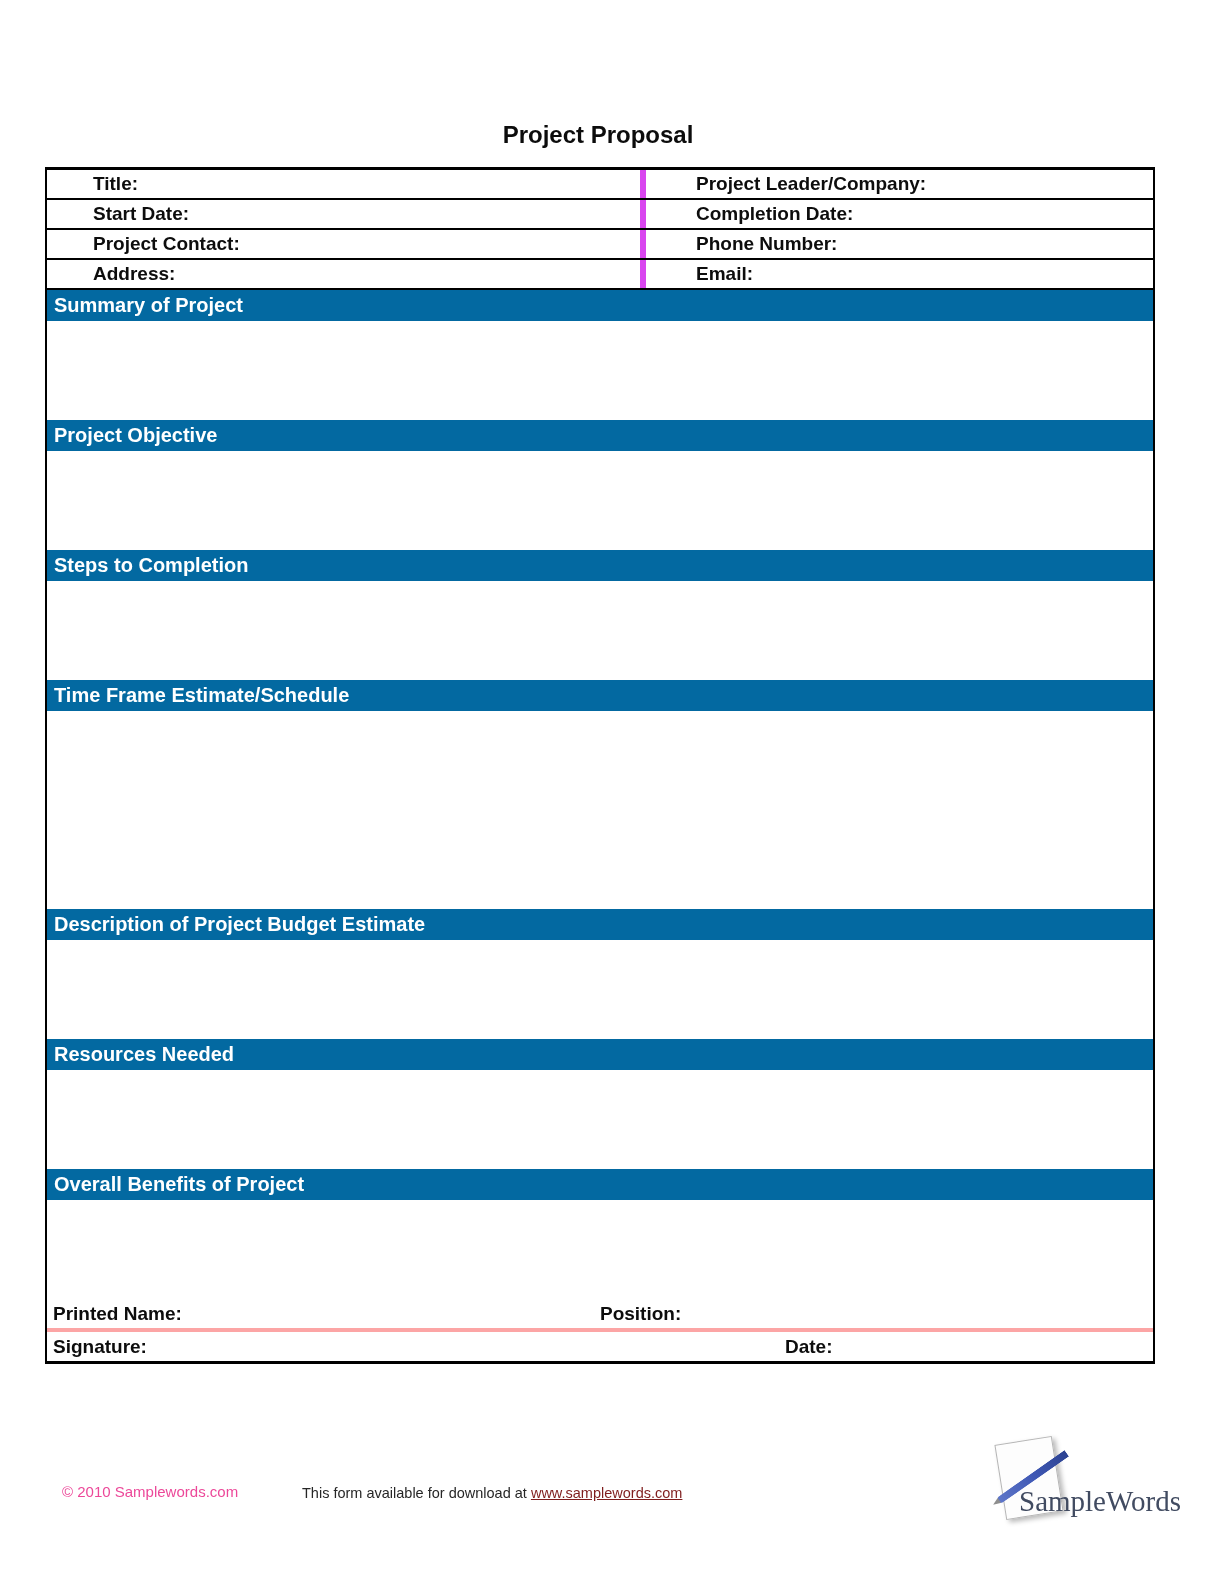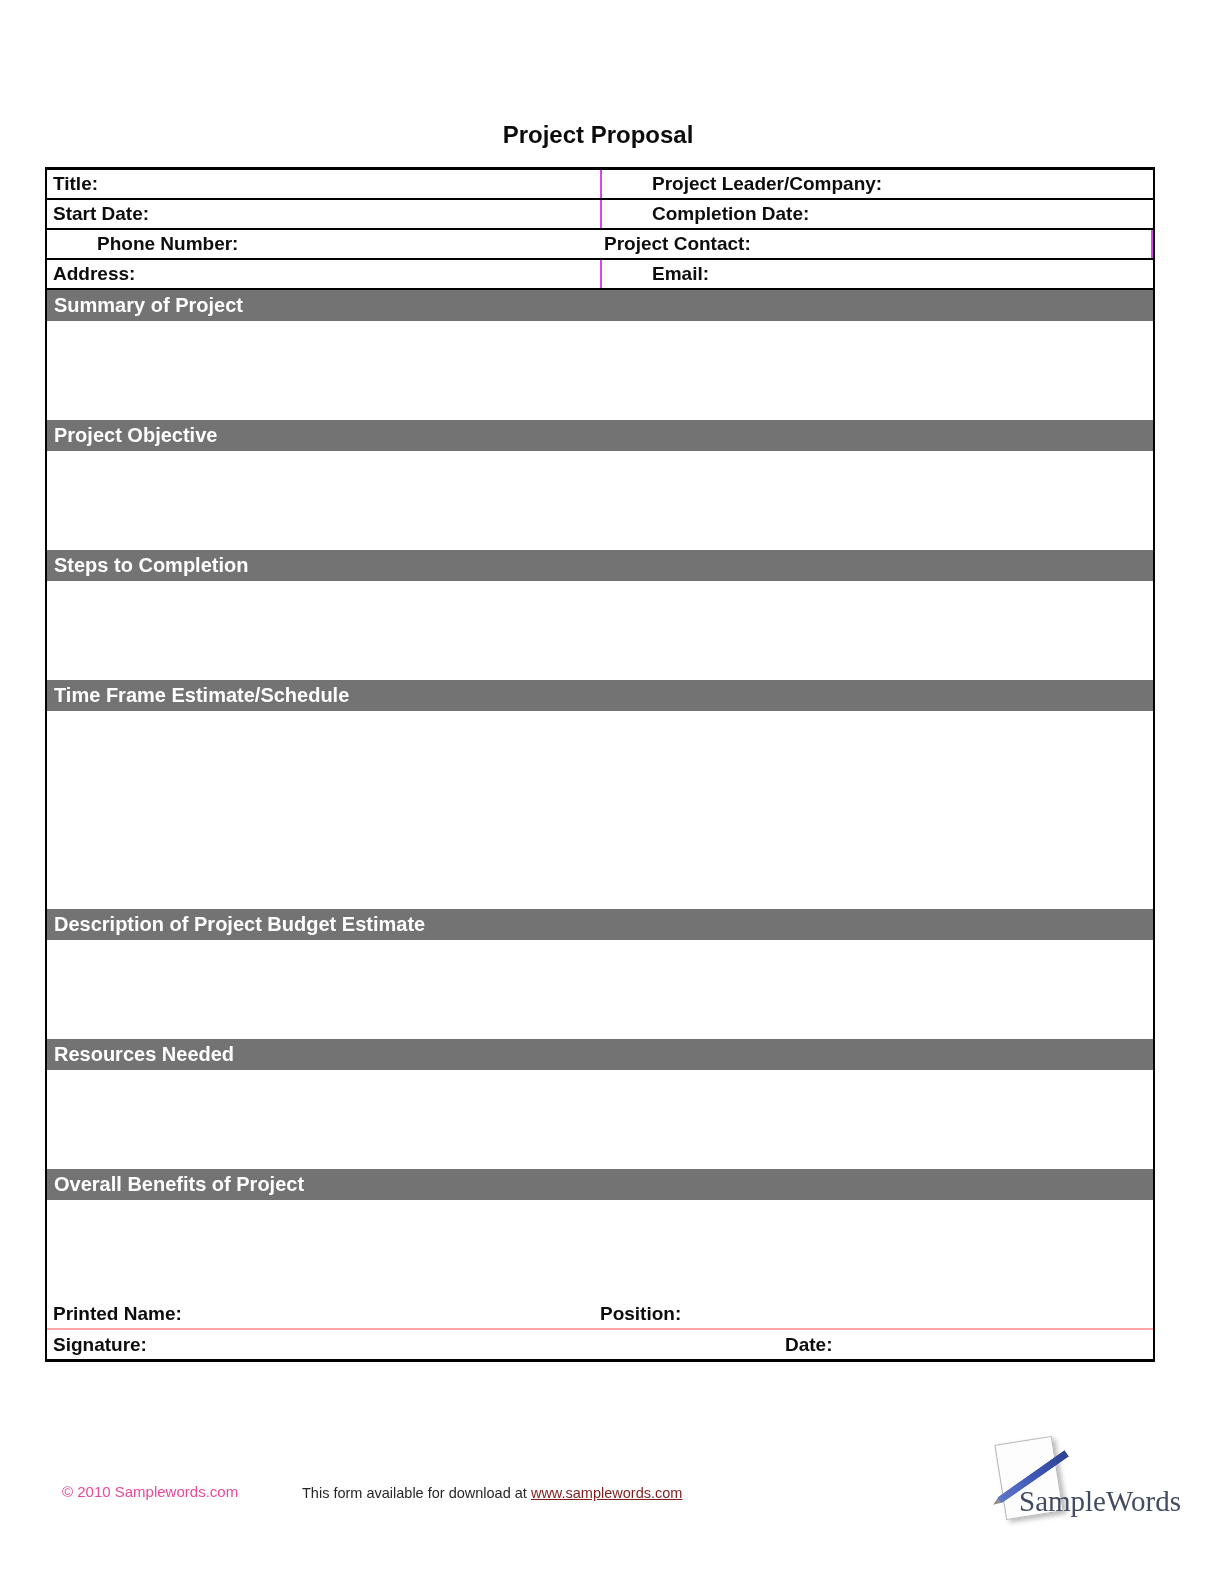--- a/index.html
+++ b/index.html
@@ -41,44 +41,44 @@
     height: 28px;
   }
   .info-cell {
     font-weight: bold;
     font-size: 19px;
     line-height: 28px;
     padding-left: 6px;
     overflow: hidden;
     white-space: nowrap;
   }
-  .info-cell.left { width: 547px; border-right: 2px solid #d946ef; }
+  .info-cell.left { width: 547px; border-right: 6px solid #d946ef; margin-left: 40px; }
   .info-cell.right { flex: 1; margin-left: 44px; }
   .section-bar {
     height: 31px;
-    background: #737373;
+    background: #0369a1;
     color: #ffffff;
     font-weight: bold;
     font-size: 20px;
     line-height: 31px;
     padding-left: 7px;
     white-space: nowrap;
   }
   .section-field {
     height: 99px;
     background: #ffffff;
   }
   .sig-row {
     position: relative;
     height: 29px;
     font-weight: bold;
     font-size: 19px;
     line-height: 29px;
   }
-  .sig-row.first { border-bottom: 2px solid #fca5a5; }
+  .sig-row.first { border-bottom: 4px solid #fca5a5; }
   .sig-label { position: absolute; top: 0; }
   .sig-label.pos-a { left: 6px; }
   .sig-label.pos-b1 { left: 553px; }
   .sig-label.pos-b2 { left: 738px; }
 
   .footer-copyright {
     position: absolute;
     left: 62px;
     top: 1483px;
     font-size: 15px;
@@ -154,25 +154,25 @@
     </div>
     <div class="info-row">
       <div class="info-cell left">
         <span>Start Date:</span>
       </div>
       <div class="info-cell right">
         <span>Completion Date:</span>
       </div>
     </div>
     <div class="info-row">
+      <div class="info-cell left">
+        <span>Project Contact:</span>
+      </div>
       <div class="info-cell right">
         <span>Phone Number:</span>
-      </div>
-      <div class="info-cell left">
-        <span>Project Contact:</span>
       </div>
     </div>
     <div class="info-row">
       <div class="info-cell left">
         <span>Address:</span>
       </div>
       <div class="info-cell right">
         <span>Email:</span>
       </div>
     </div>

